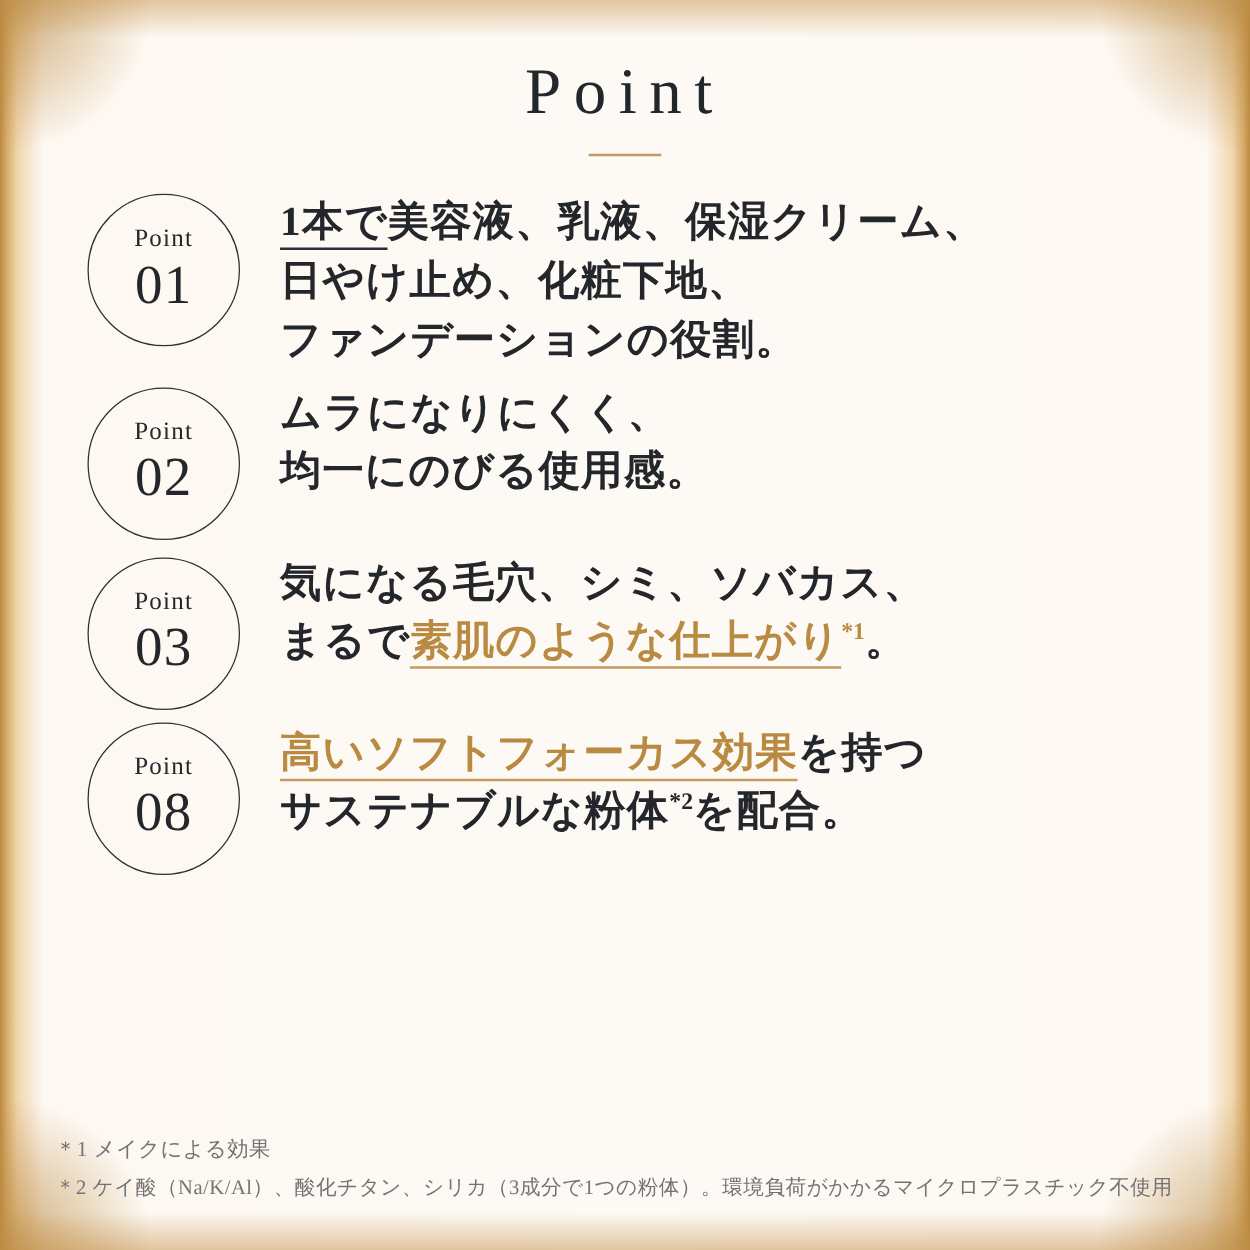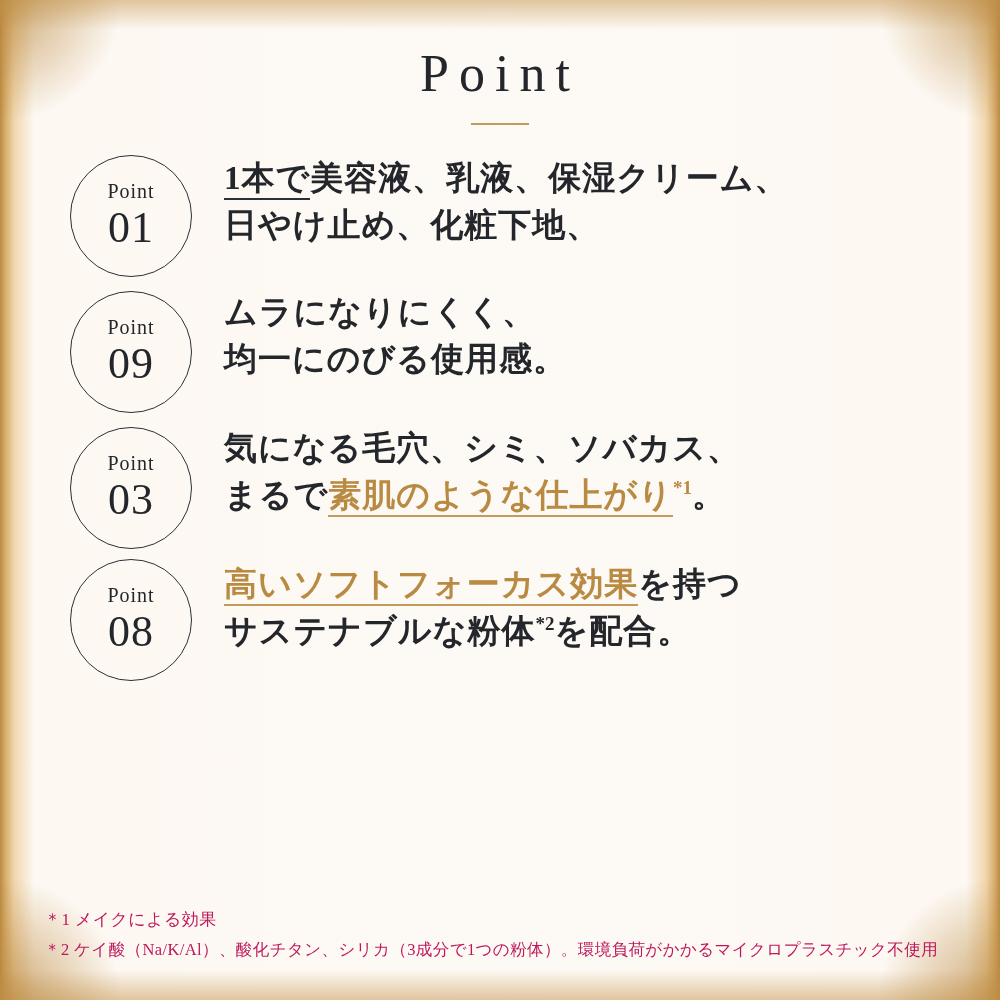--- a/index.html
+++ b/index.html
@@ -78,21 +78,21 @@
   .u-gold { color:#b98a42; border-bottom:2px solid #c49a5d; padding-bottom:2px; }
   .gold { color:#b98a42; }
   .sup { font-size:19px; vertical-align:super; letter-spacing:0; }
 
   .r1 .badge { margin-top:4px; }
   .r4 .badge { margin-top:2px; }
 
   .notes {
     position:absolute;
     left:44px; bottom:34px;
-    color:#be185d;
+    color:#737373;
     font-size:17px;
     line-height:1.85;
     letter-spacing:.4px;
     margin-top:22px;
   }
   .notes div { white-space:nowrap; }
   .notes .n2 { font-size:16.5px; }
 </style>
 </head>
 <body>
@@ -111,26 +111,27 @@
 
   <div class="points" id="points-list">
       <div class="point-row r1">
         <div class="badge">
           <div class="lbl">Point</div>
           <div class="num">01</div>
         </div>
         <div class="ptext">
           <div class="line"><span class="u-dark">1本で</span><span>美容液、乳液、保湿クリーム、</span></div>
           <div class="line"><span>日やけ止め、化粧下地、</span></div>
+          <div class="line"><span>ファンデーションの役割。</span></div>
         </div>
       </div>
       <div class="point-row r2">
         <div class="badge">
           <div class="lbl">Point</div>
-          <div class="num">09</div>
+          <div class="num">02</div>
         </div>
         <div class="ptext">
           <div class="line"><span>ムラになりにくく、</span></div>
           <div class="line"><span>均一にのびる使用感。</span></div>
         </div>
       </div>
       <div class="point-row r3">
         <div class="badge">
           <div class="lbl">Point</div>
           <div class="num">03</div>

